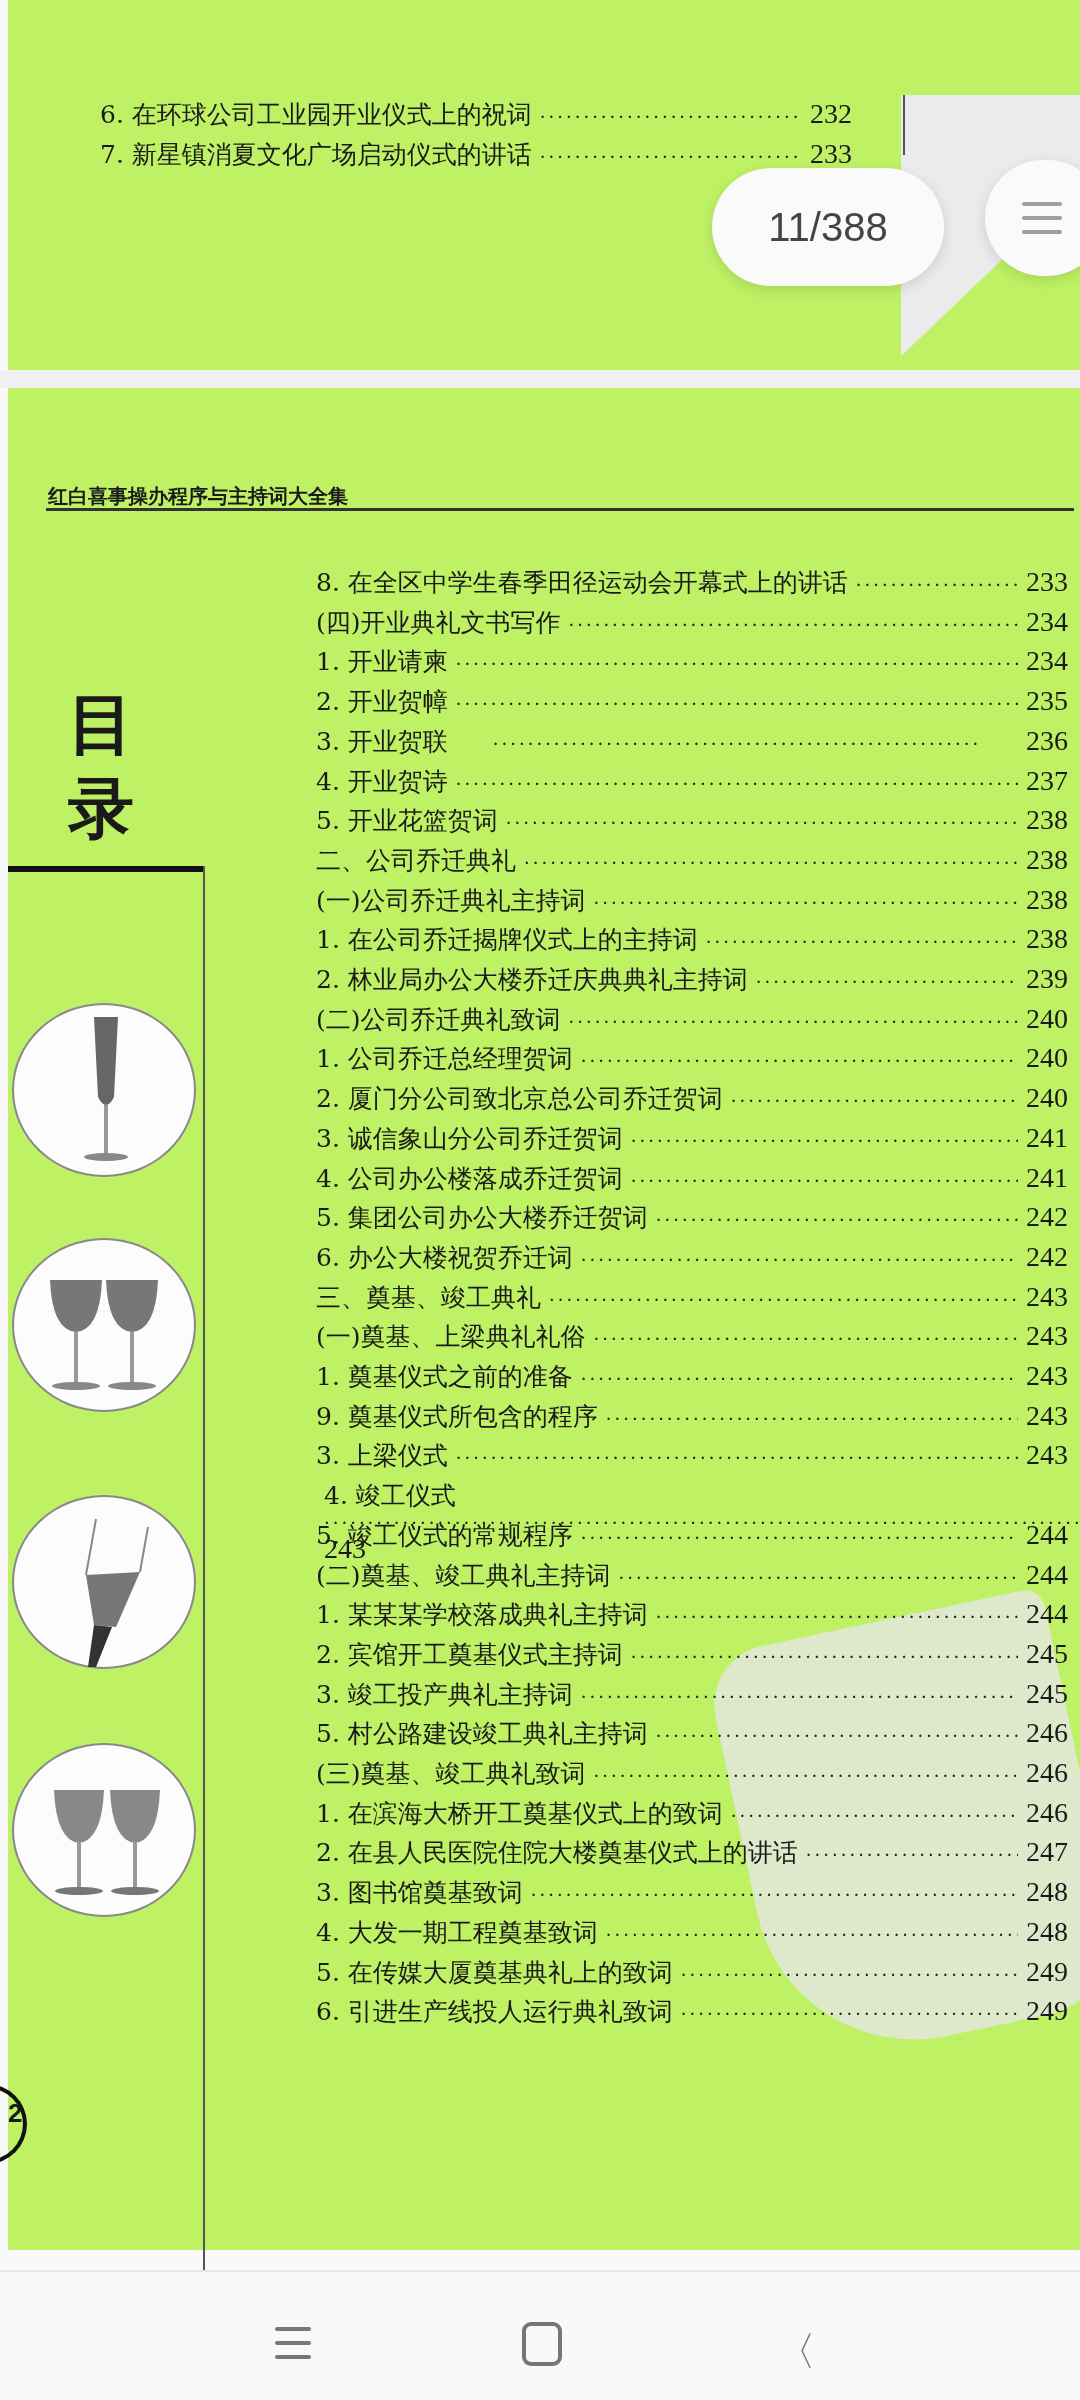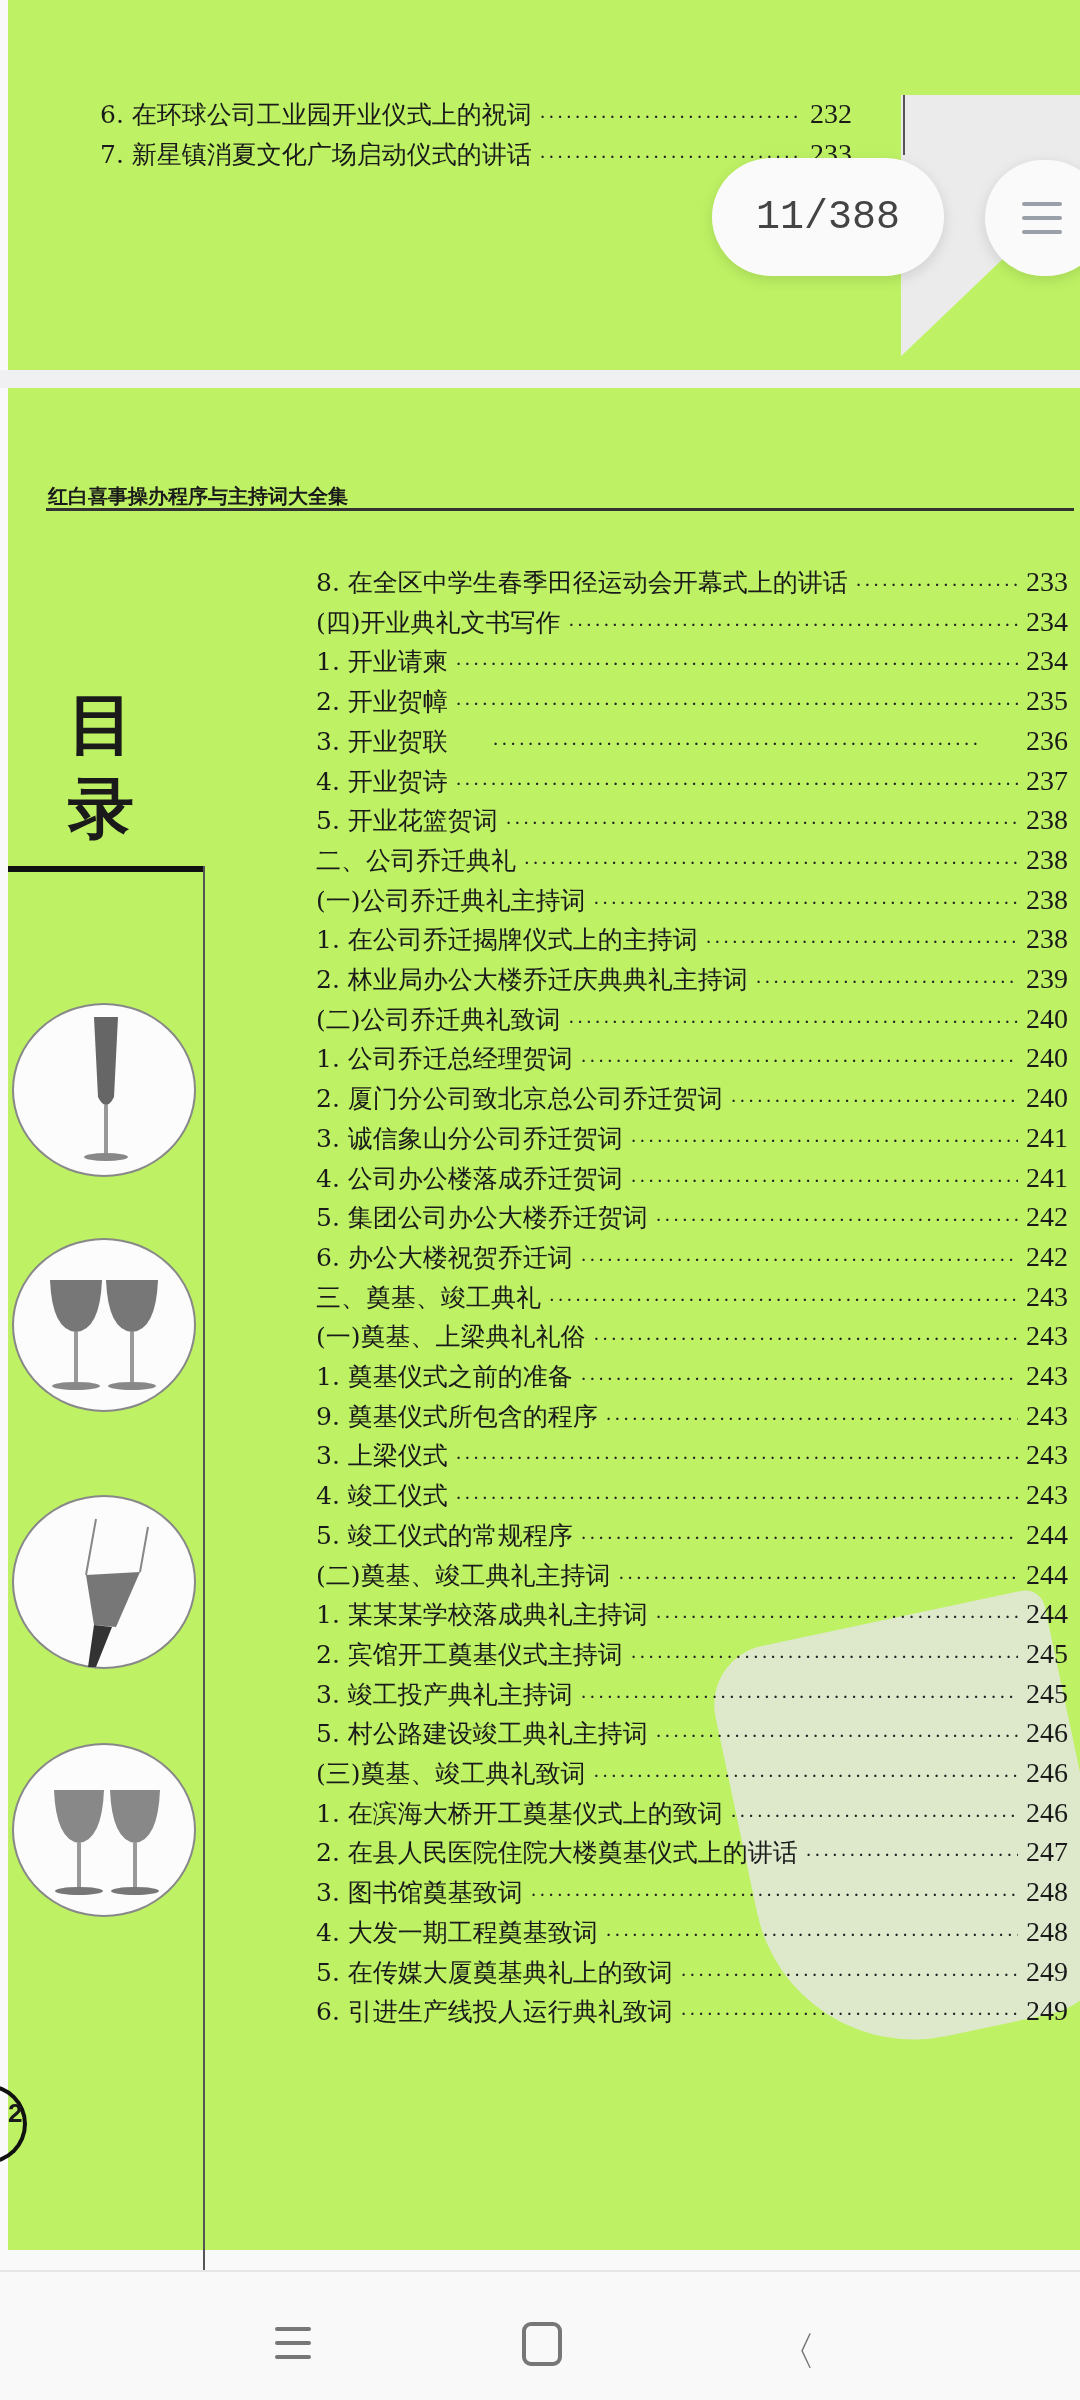--- a/index.html
+++ b/index.html
@@ -24,23 +24,23 @@
   .page-gap { position:absolute; left:0; top:370px; width:1080px; height:18px; background:#f0f0f3; }
   .page-cur { top:388px; height:1862px; }
   .toc-line { position:absolute; display:flex; align-items:baseline; font-size:25px; white-space:nowrap; }
   .toc-line .lbl { font-family:"DejaVu Serif",serif; }
   .toc-line .dots { flex:1; overflow:hidden; margin:0 8px; letter-spacing:3px; color:#222; font-size:18px; }
   .toc-line .pg { font-family:"Liberation Serif",serif; font-size:28px; }
 
   .prev-right-shade { position:absolute; left:893px; top:95px; width:187px; height:275px; background:#ebebeb; clip-path:polygon(0 0,100% 0,100% 30%,0 95%); }
   .prev-vline { position:absolute; left:895px; top:95px; width:2px; height:60px; background:#555; }
 
-  .pill { position:absolute; left:712px; top:158px; width:232px; height:118px; border-radius:60px; background:#fafafa;
+  .pill { position:absolute; left:712px; top:168px; width:232px; height:118px; border-radius:60px; background:#fafafa;
           box-shadow:0 4px 14px rgba(0,0,0,0.12); display:flex; align-items:center; justify-content:center;
-          font-family:Liberation Mono, monospace; font-size:40px; color:#444; }
+          font-family:Liberation Sans, sans-serif; font-size:40px; color:#444; }
   .menu-btn { position:absolute; left:985px; top:160px; width:120px; height:116px; border-radius:60px; background:#fafafa;
               box-shadow:0 4px 14px rgba(0,0,0,0.12); }
   .menu-btn span { position:absolute; left:37px; width:40px; height:4px; border-radius:2px; background:#9aa0a8; }
 
   .running-head { position:absolute; left:40px; top:95px; font-size:20px; font-weight:bold; font-family:"DejaVu Sans",sans-serif; }
   .head-rule { position:absolute; left:38px; top:120px; width:1028px; height:3px; background:#333; }
   .mulu { position:absolute; left:60px; top:295px; font-size:66px; font-weight:bold; line-height:84px; font-family:"DejaVu Sans",sans-serif; }
   .mulu-rule { position:absolute; left:0; top:478px; width:195px; height:6px; background:#111; }
   .mulu-vline { position:absolute; left:195px; top:478px; width:2px; height:1575px; background:#555; }
   .glass-circle { position:absolute; left:4px; width:180px; height:170px; border:2px solid #888; border-radius:50%; background:#fcfcfc; }
@@ -265,21 +265,21 @@
       <div class="toc-line" style="left: 308px; top: 1011.7px; width: 752px;">
         <span class="lbl">9. 奠基仪式所包含的程序</span>
         <span class="dots">························································································································</span>
         <span class="pg">243</span>
       </div>
       <div class="toc-line" style="left: 308px; top: 1051.4px; width: 752px;">
         <span class="lbl">3. 上梁仪式</span>
         <span class="dots">························································································································</span>
         <span class="pg">243</span>
       </div>
-      <div class="toc-line" style="left: 308px; top: 1091.1px; width: 752px;">
+      <div class="toc-line" style="left: 308px; top: 1091.1px; width: 752px; flex-direction: column;">
         <span class="lbl">4. 竣工仪式</span>
         <span class="dots">························································································································</span>
         <span class="pg">243</span>
       </div>
       <div class="toc-line" style="left: 308px; top: 1130.8px; width: 752px;">
         <span class="lbl">5. 竣工仪式的常规程序</span>
         <span class="dots">························································································································</span>
         <span class="pg">244</span>
       </div>
       <div class="toc-line" style="left: 308px; top: 1170.5px; width: 752px;">

